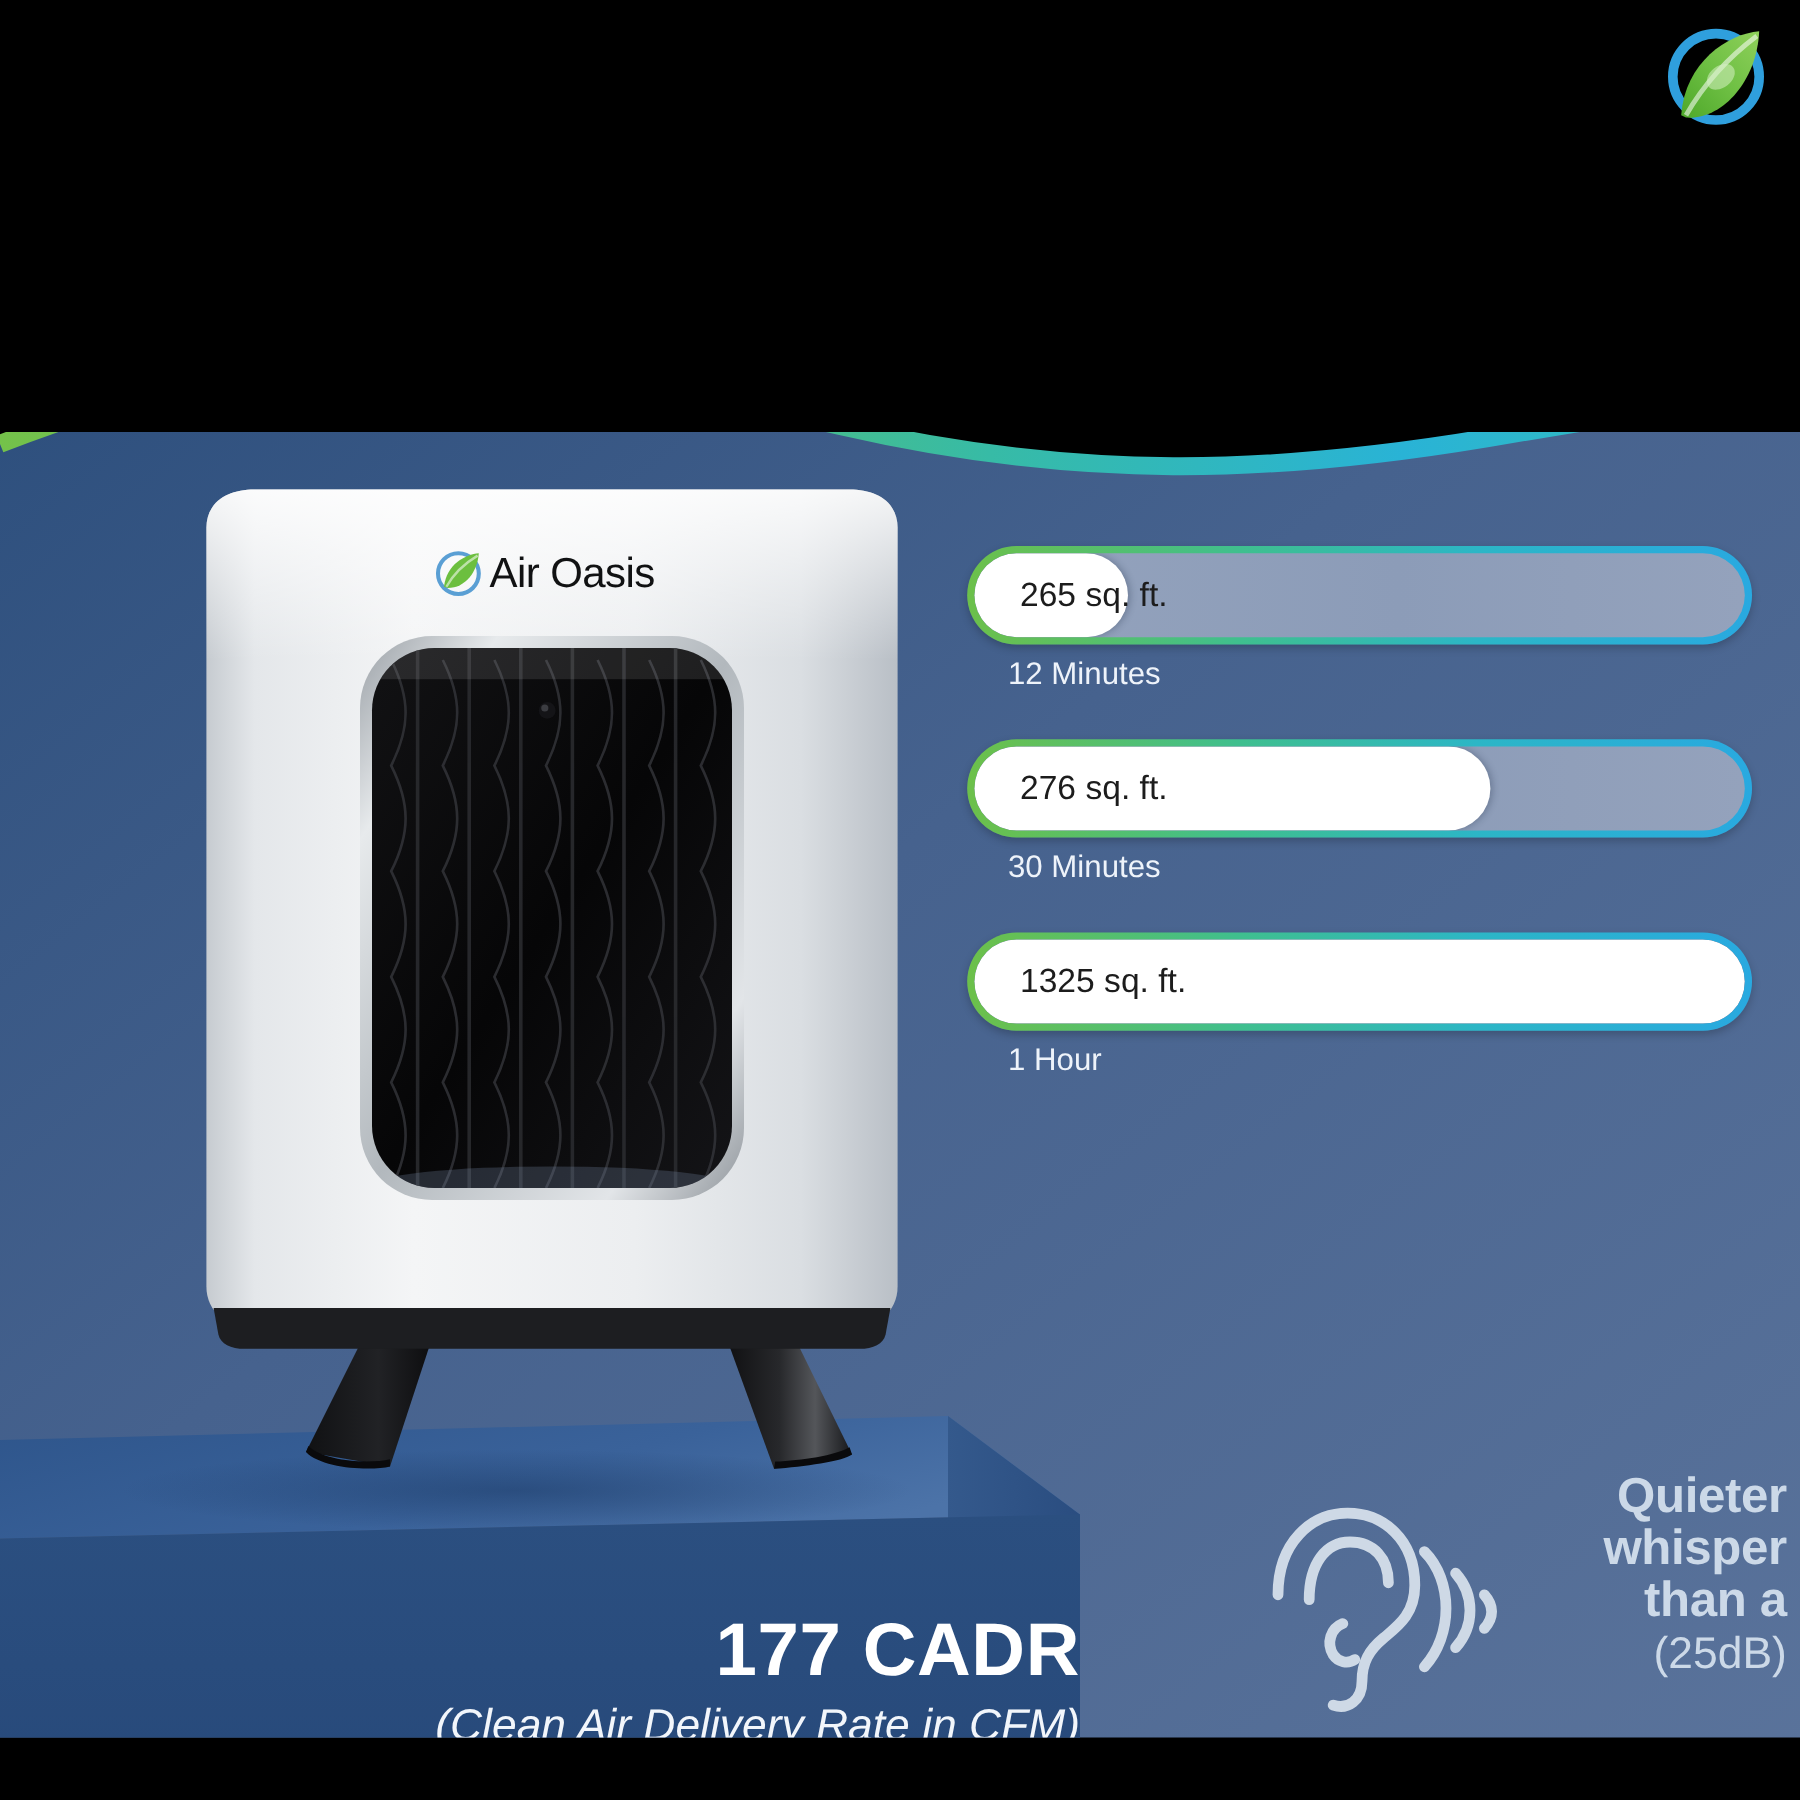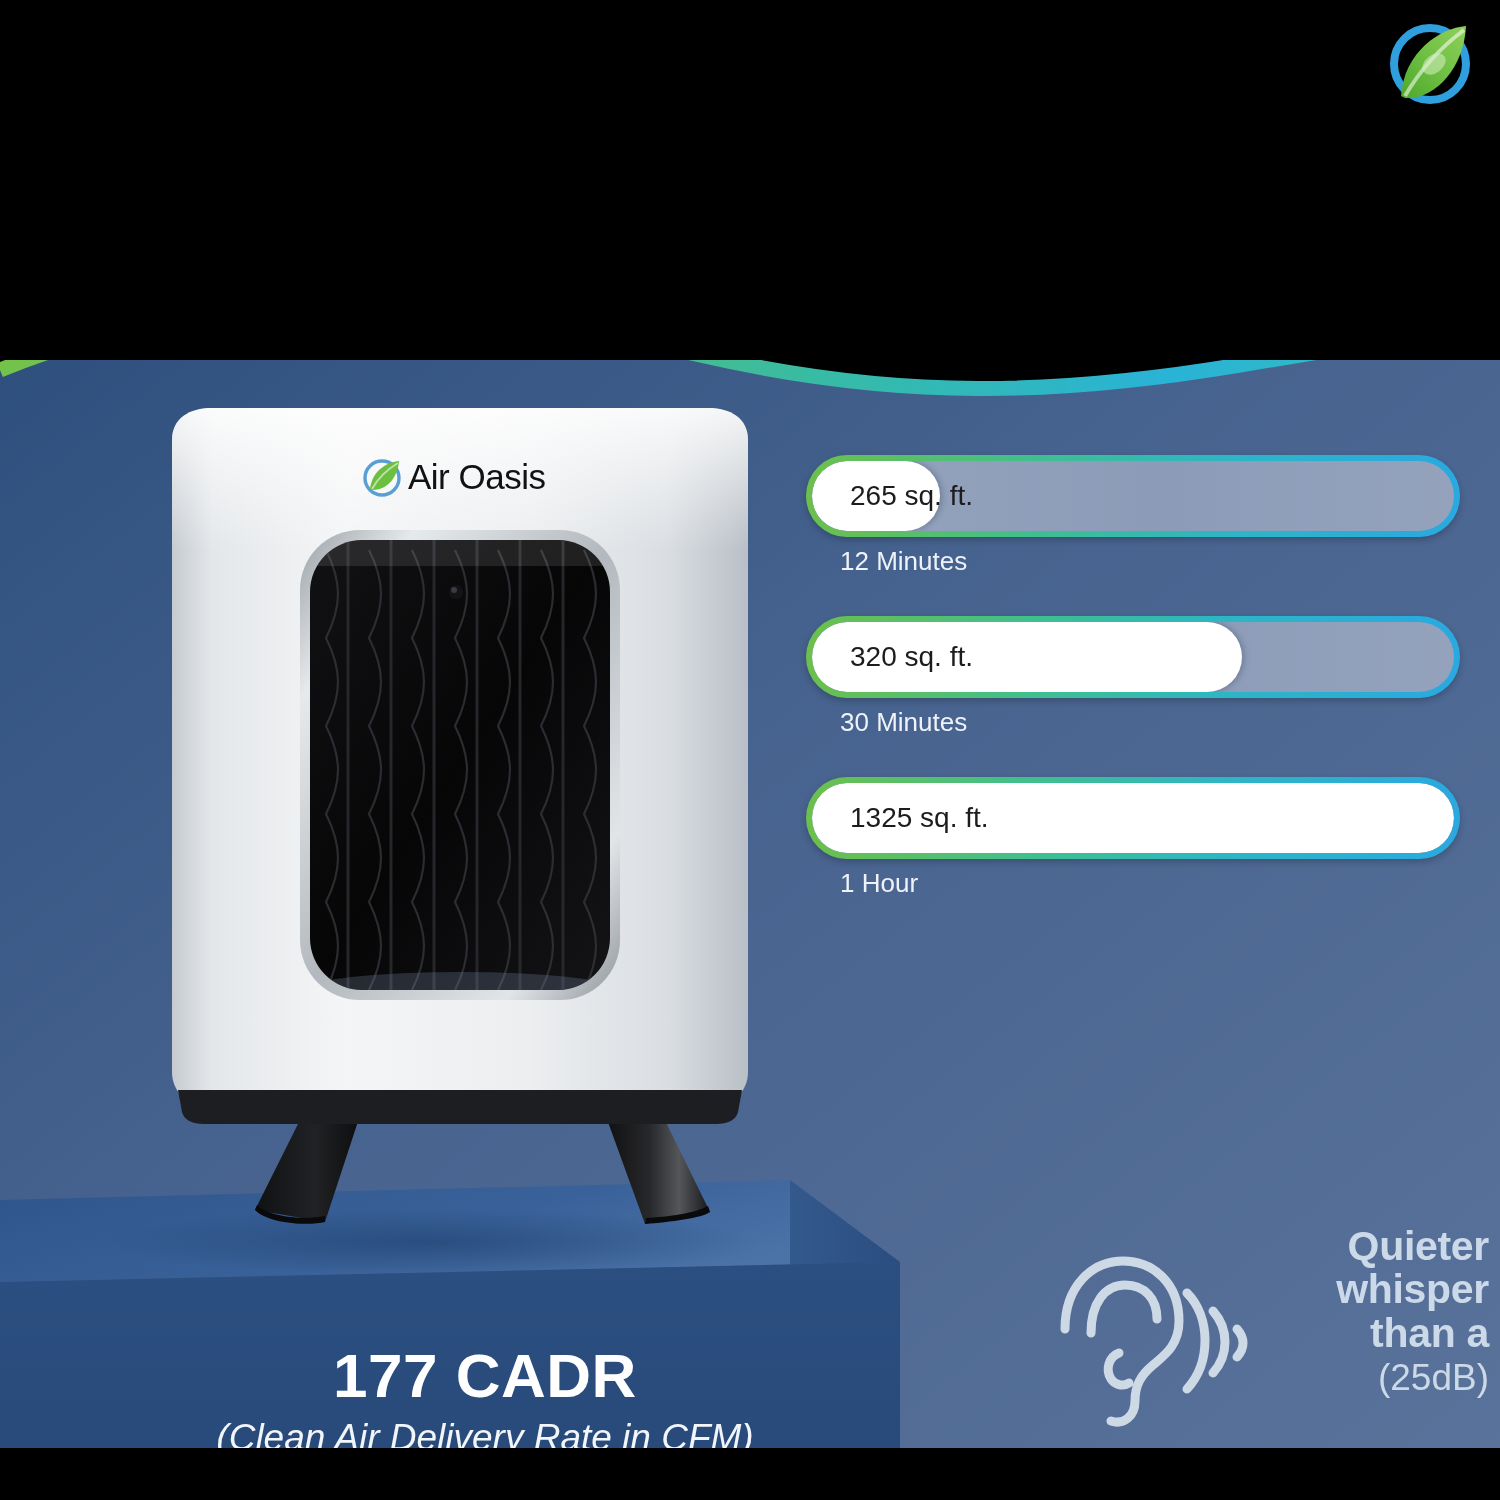--- a/index.html
+++ b/index.html
@@ -61,21 +61,21 @@
   .bar-value {
     color:#1c1c1c; font-size:28px; font-weight:400;
     padding-left:38px; white-space:nowrap; letter-spacing:0px;
   }
   .bar-caption {
     margin-top:9px; padding-left:34px;
     color:#eef3fa; font-size:26px; font-weight:400; letter-spacing:0px;
   }
 
   
-  .cadr { position:absolute; left:70px; top:1340px; width:830px; text-align:center; z-index:5; }
+  .cadr { position:absolute; left:70px; top:1340px; width:830px; text-align:right; z-index:5; }
   .cadr-value {
     color:#ffffff; font-size:62px; font-weight:700; letter-spacing:0.5px;
   }
   .cadr-note {
     margin-top:6px; color:#f2f6fb; font-size:37px; font-weight:400;font-style:italic;
   }
 
   
   .quiet { position:absolute; left:1035px; top:1225px; width:450px; height:250px; z-index:5; }
   .ear-icon { position:absolute; left:0; top:8px; width:215px; height:215px; }
@@ -273,21 +273,21 @@
           </div>
         </div>
       </div>
       <div class="bar-caption">12 Minutes</div>
     </div>
 
     <div class="bar-group">
       <div class="bar-track">
         <div class="bar-inner">
           <div class="bar-fill" style="width: 67%;">
-            <span class="bar-value">320 sq. ft.</span>
+            <span class="bar-value">276 sq. ft.</span>
           </div>
         </div>
       </div>
       <div class="bar-caption">30 Minutes</div>
     </div>
 
     <div class="bar-group">
       <div class="bar-track">
         <div class="bar-inner">
           <div class="bar-fill" style="width: 100%;">

